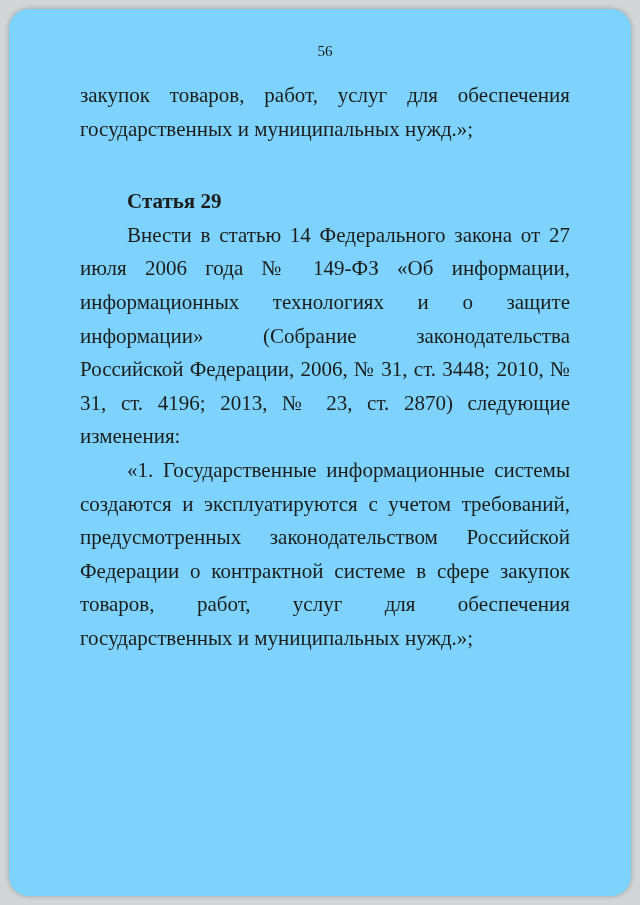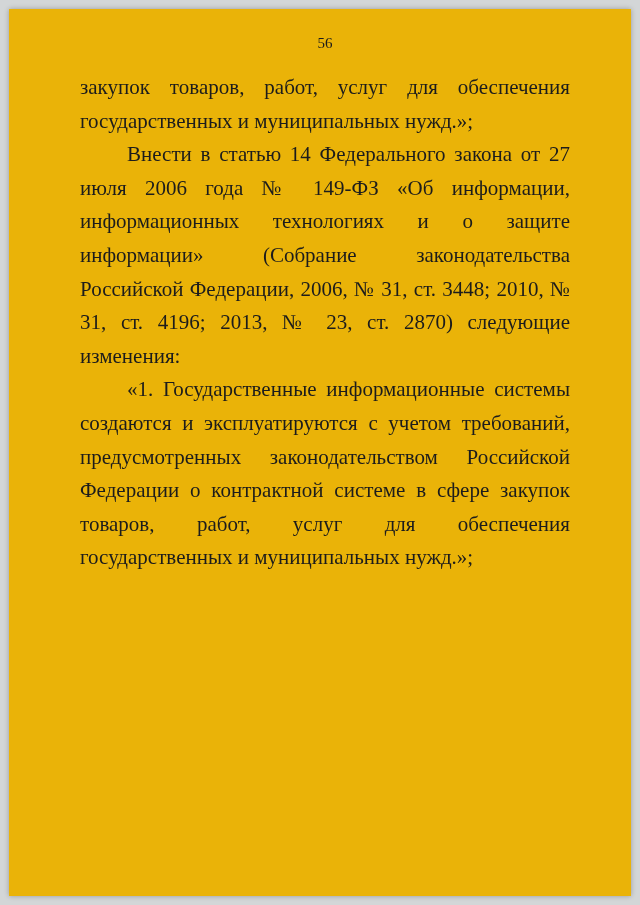--- a/index.html
+++ b/index.html
@@ -16,24 +16,25 @@
     position: absolute;
     inset: 0;
     background: #d3d6d7;
   }
   .page {
     position: absolute;
     left: 9px;
     top: 9px;
     right: 9px;
     bottom: 9px;
-    background: #eab308;
+    background: #7dd3fc;
     box-shadow: 0 0 5px rgba(0,0,0,0.28);
-    padding: 24px 61px 20px 71px;
+    padding: 32px 61px 20px 71px;
     color: #1c1c1c;
+    border-radius: 20px;
   }
   .page-number {
     text-align: center;
     font-size: 15px;
     line-height: 20px;
     color: #1c1c1c;
   }
   .text-body {
     margin-top: 18px;
   }
@@ -58,17 +59,18 @@
   }
 </style>
 </head>
 <body>
 
 <div class="viewer-bg">
   <div class="page">
     <div class="page-number">56</div>
     <div class="text-body" id="doc-body">
         <p class="para continuation">закупок товаров, работ, услуг для обеспечения государственных и муниципальных нужд.»;</p>
+        <p class="para heading">Статья 29</p>
         <p class="para indented">Внести в статью 14 Федерального закона от 27 июля 2006 года № 149-ФЗ «Об информации, информационных технологиях и о защите информации» (Собрание законодательства Российской Федерации, 2006, № 31, ст. 3448; 2010, № 31, ст. 4196; 2013, № 23, ст. 2870) следующие изменения:</p>
         <p class="para indented">«1. Государственные информационные системы создаются и эксплуатируются с учетом требований, предусмотренных законодательством Российской Федерации о контрактной системе в сфере закупок товаров, работ, услуг для обеспечения государственных и муниципальных нужд.»;</p>
       </div>
   </div>
 </div>
 
 </body></html>

